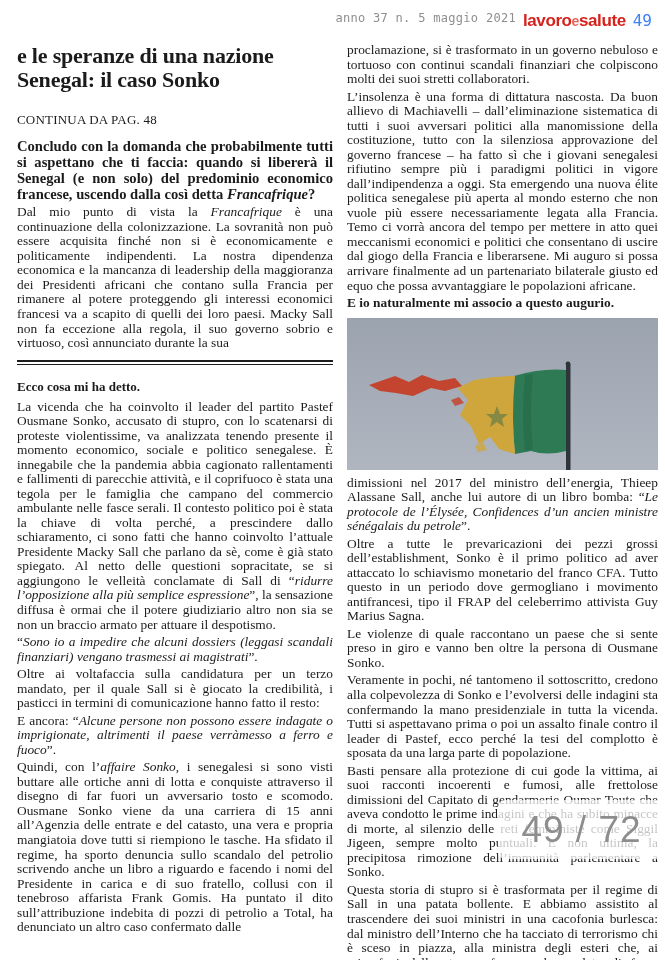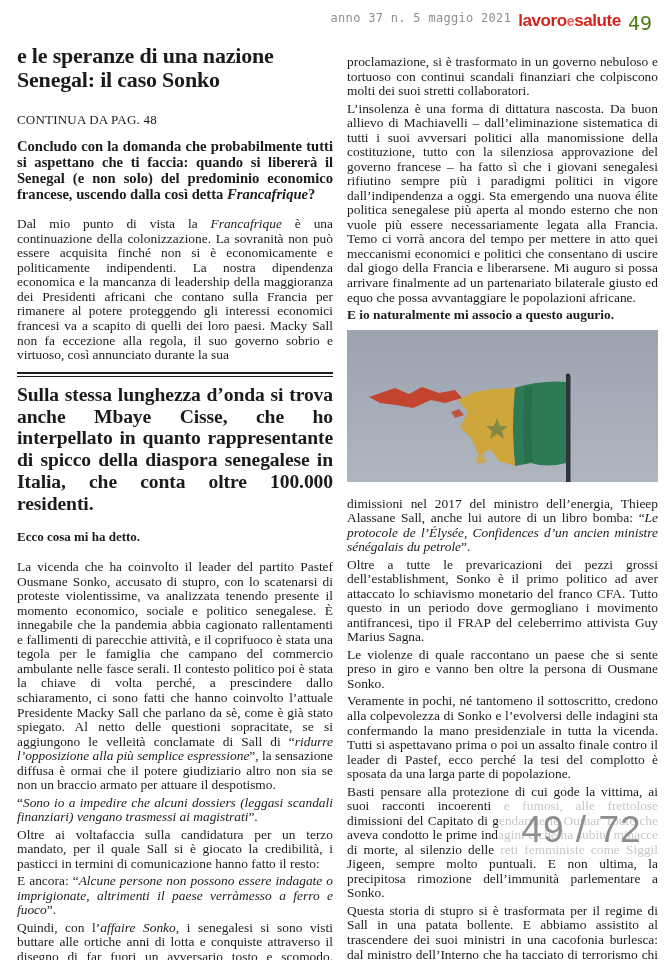--- a/index.html
+++ b/index.html
@@ -12,38 +12,38 @@
   .header {
     position:absolute; top:11px; left:0; right:13px; height:24px;
     display:flex; justify-content:flex-end; align-items:flex-start; gap:7px;
   }
   .issue-info {
     font-family:"DejaVu Sans Mono", monospace; font-size:12px; color:#8e8e8e; letter-spacing:0.3px;
   }
   .logo { font-family:"Liberation Sans", sans-serif; font-weight:bold; font-size:17px; letter-spacing:-0.4px; }
   .logo .p1, .logo .p3 { color:#d6221c; }
   .logo .p2 { color:#e8635a; font-size:14px; }
-  .page-num { font-family:"DejaVu Sans Mono", monospace; font-size:20px; color:#4d7c0f; }
+  .page-num { font-family:"DejaVu Sans Mono", monospace; font-size:16px; color:#3b82f6; }
 
   
   .col-left  { position:absolute; left:17px;  top:44px; width:316px; }
   .col-right { position:absolute; left:347px; top:40px; width:311px; }
 
   .article-title { font-size:22px; font-weight:bold; line-height:1.07; letter-spacing:-0.2px; }
   .continua { font-size:13px; margin-top:21px; letter-spacing:0.2px; }
 
   .para {
     margin:0 0 3px 0; font-size:13.4px; line-height:1.085;
     text-align:justify; text-justify:inter-word;
   }
   .para.lead { font-size:14.6px; font-weight:bold; line-height:1.1; margin-top:10px; }
   .para .it { font-style:italic; }
   .para .bd { font-weight:bold; }
   .lead-block { margin-top:9px; }
-  .body-block { margin-top:15px; }
+  .body-block { margin-top:3px; }
 
   .rule-double {
     margin:9px 0 7px 0; height:2px;
     border-top:2px solid #1d1d1d; border-bottom:1px solid #1d1d1d;
   }
 
   .box-headline {
     font-size:19.6px; font-weight:bold; line-height:1.12;
     text-align:justify; letter-spacing:-0.1px;
   }
@@ -80,21 +80,20 @@
     <div class="continua">CONTINUA DA PAG. 48</div>
     <div class="lead-block">
         <p class="para lead"><span class="bd">Concludo con la domanda che probabilmente tutti si aspettano che ti faccia: quando si libererà il Senegal (e non solo) del predominio economico francese, uscendo dalla così detta </span><span class="it bd">Francafrique</span><span class="bd">?</span></p>
       </div>
     <div class="body-block">
         <p class="para"><span>Dal mio punto di vista la </span><span class="it">Francafrique</span><span> è una continuazione della colonizzazione. La sovranità non può essere acquisita finché non si è economicamente e politicamente indipendenti. La nostra dipendenza economica e la mancanza di leadership della maggioranza dei Presidenti africani che contano sulla Francia per rimanere al potere proteggendo gli interessi economici francesi va a scapito di quelli dei loro paesi. Macky Sall non fa eccezione alla regola, il suo governo sobrio e virtuoso, così annunciato durante la sua</span></p>
       </div>
 
     <div class="rule-double"></div>
 
-    <div class="box-headline">Sulla stessa lunghezza d’onda si trova anche Mbaye Cisse, che ho interpellato in quanto rappresentante di spicco della diaspora senegalese in Italia, che conta oltre 100.000 residenti.</div>
     <div class="box-intro">Ecco cosa mi ha detto.</div>
     <div class="body-block">
         <p class="para"><span>La vicenda che ha coinvolto il leader del partito Pastef Ousmane Sonko, accusato di stupro, con lo scatenarsi di proteste violentissime, va analizzata tenendo presente il momento economico, sociale e politico senegalese. È innegabile che la pandemia abbia cagionato rallentamenti e fallimenti di parecchie attività, e il coprifuoco è stata una tegola per le famiglia che campano del commercio ambulante nelle fasce serali. Il contesto politico poi è stata la chiave di volta perché, a prescindere dallo schiaramento, ci sono fatti che hanno coinvolto l’attuale Presidente Macky Sall che parlano da sè, come è già stato spiegato. Al netto delle questioni sopracitate, se si aggiungono le velleità conclamate di Sall di “</span><span class="it">ridurre l’opposizione alla più semplice espressione</span><span>”, la sensazione diffusa è ormai che il potere giudiziario altro non sia se non un braccio armato per attuare il despotismo.</span></p>
         <p class="para"><span>“</span><span class="it">Sono io a impedire che alcuni dossiers (leggasi scandali finanziari) vengano trasmessi ai magistrati</span><span>”.</span></p>
         <p class="para"><span>Oltre ai voltafaccia sulla candidatura per un terzo mandato, per il quale Sall si è giocato la credibilità, i pasticci in termini di comunicazione hanno fatto il resto:</span></p>
         <p class="para"><span>E ancora: “</span><span class="it">Alcune persone non possono essere indagate o imprigionate, altrimenti il paese verràmesso a ferro e fuoco</span><span>”.</span></p>
         <p class="para"><span>Quindi, con l’</span><span class="it">affaire Sonko</span><span>, i senegalesi si sono visti buttare alle ortiche anni di lotta e conquiste attraverso il disegno di far fuori un avversario tosto e scomodo. Ousmane Sonko viene da una carriera di 15 anni all’Agenzia delle entrate e del catasto, una vera e propria mangiatoia dove tutti si riempiono le tasche. Ha sfidato il regime, ha sporto denuncia sullo scandalo del petrolio scrivendo anche un libro a riguardo e facendo i nomi del Presidente in carica e di suo fratello, collusi con il tenebroso affarista Frank Gomis. Ha puntato il dito sull’attribuzione indebita di pozzi di petrolio a Total, ha denunciato un altro caso confermato dalle</span></p>
       </div>
   </div>
 

